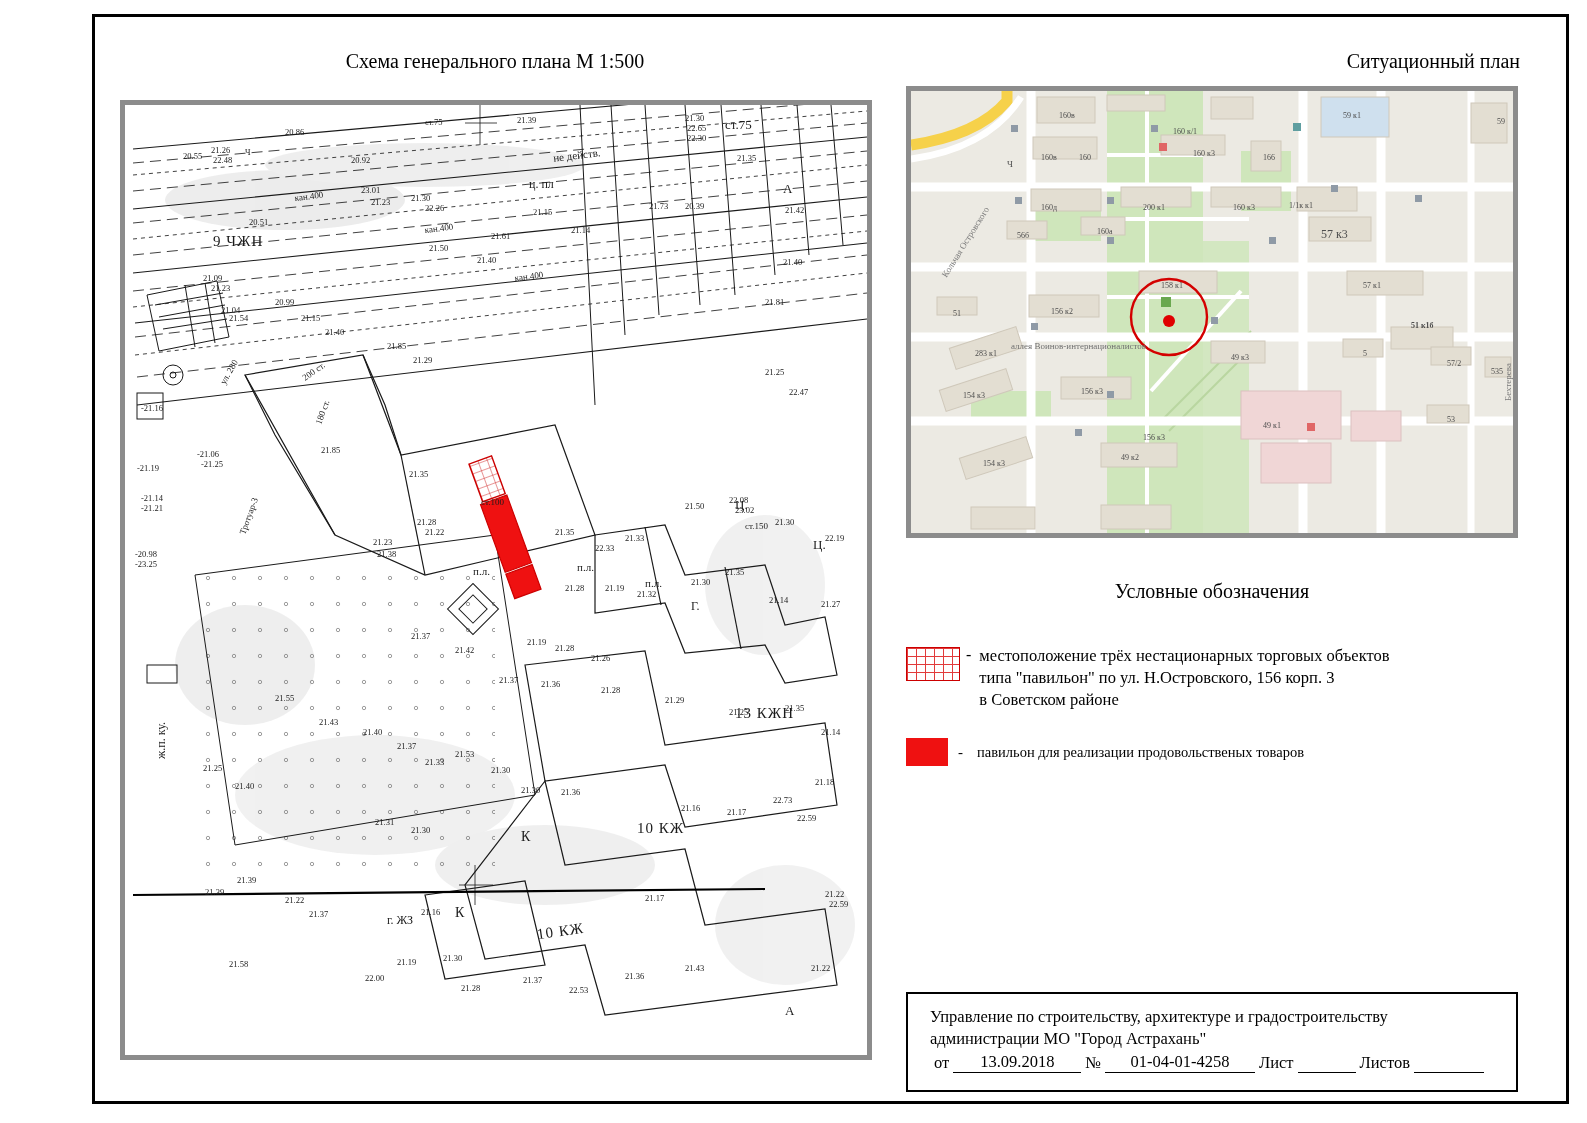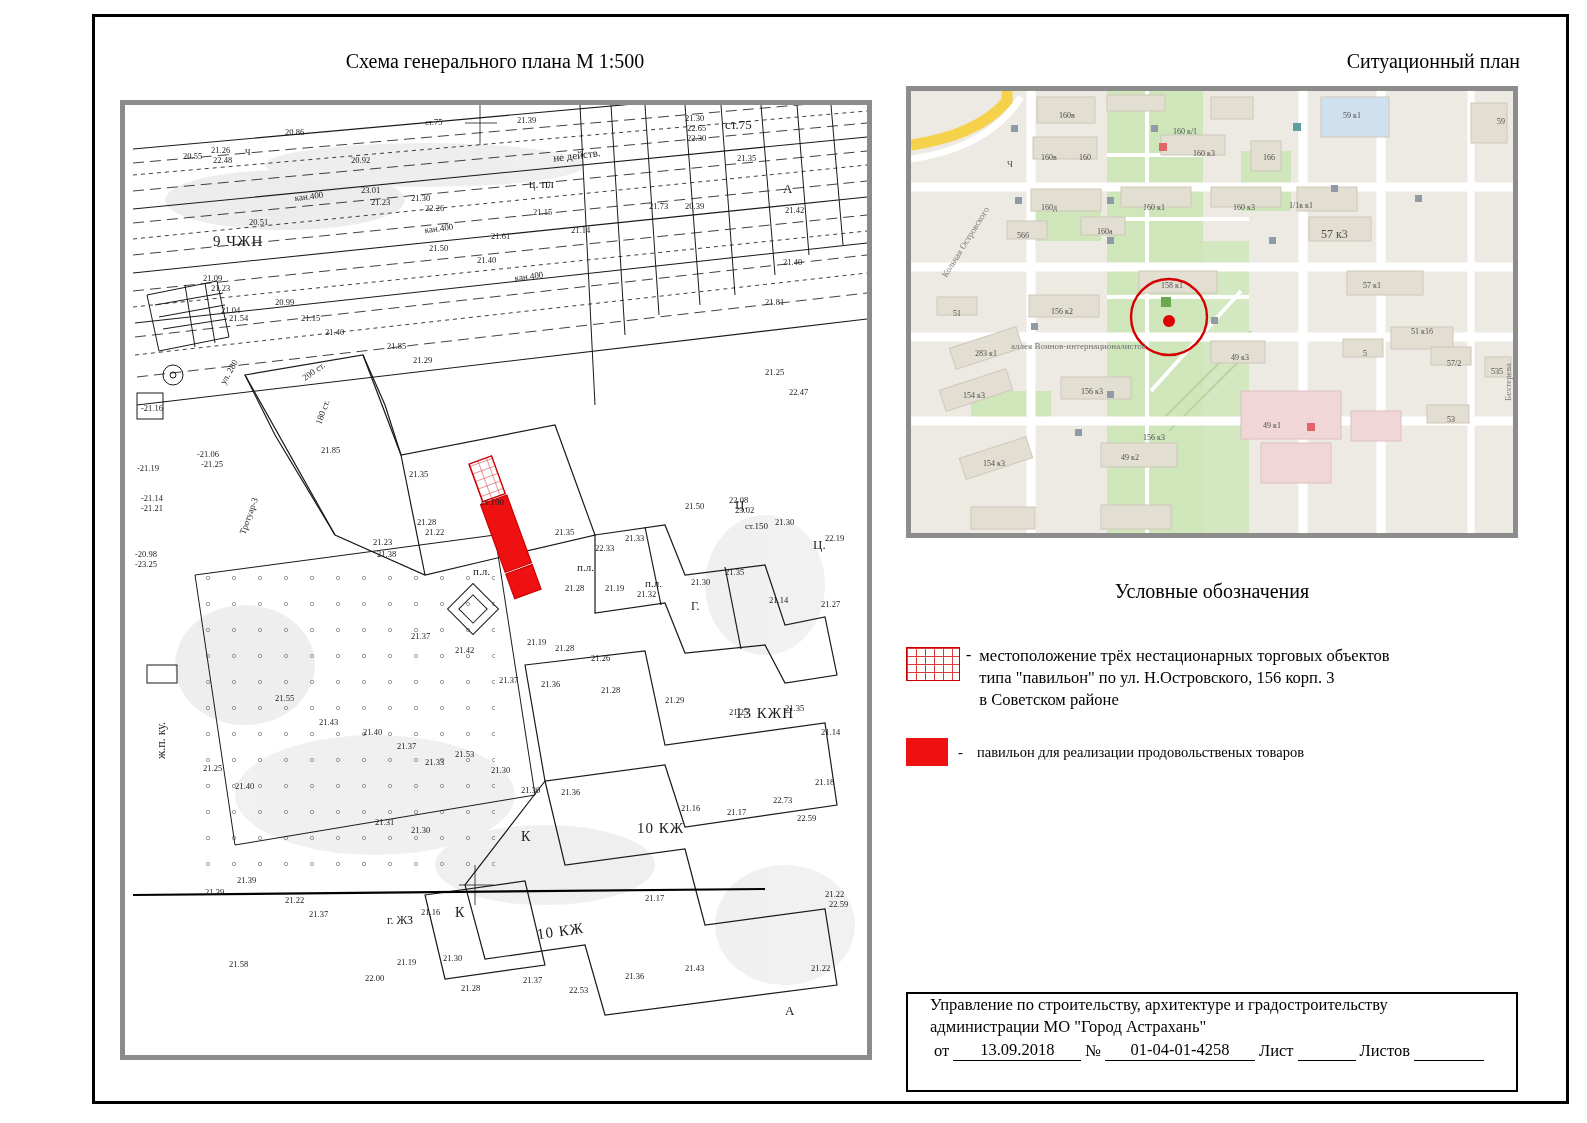--- a/index.html
+++ b/index.html
@@ -139,21 +139,21 @@
   }
 
   
   .stamp {
     position: absolute;
     left: 906px; top: 992px;
     width: 612px;
     height: 100px;
     border: 2px solid #000;
     box-sizing: border-box;
-    padding: 0 12px 0 22px;
+    padding: 12px 12px 0 22px;
   }
   .stamp-line {
     font-size: 16.5px;
     line-height: 22px;
     color: #000;
   }
   .stamp-bottom {
     display: flex;
     align-items: flex-end;
     font-size: 16.5px;
@@ -574,32 +574,32 @@
     <div class="pl-label" style="left:148px; top:20px;  font-size:8px; color:#4d4d4d;">160в</div>
     <div class="pl-label" style="left:262px; top:16px;  font-size:8px; color:#4d4d4d;margin-top:20px;">160 к/1</div>
     <div class="pl-label" style="left:432px; top:20px;  font-size:8px; color:#4d4d4d;">59 к1</div>
     <div class="pl-label" style="left:586px; top:26px;  font-size:8px; color:#4d4d4d;">59</div>
     <div class="pl-label" style="left:130px; top:62px;  font-size:8px; color:#4d4d4d;">160в</div>
     <div class="pl-label" style="left:168px; top:62px;  font-size:8px; color:#4d4d4d;">160</div>
     <div class="pl-label" style="left:282px; top:58px;  font-size:8px; color:#4d4d4d;">160 к3</div>
     <div class="pl-label" style="left:352px; top:62px;  font-size:8px; color:#4d4d4d;">166</div>
     <div class="pl-label" style="left:96px;  top:68px;  font-size:9px; color:#4d4d4d;">Ч</div>
     <div class="pl-label" style="left:130px; top:112px; font-size:8px; color:#4d4d4d;">160д</div>
-    <div class="pl-label" style="left:232px; top:112px; font-size:8px; color:#4d4d4d;">160 к1</div>
+    <div class="pl-label" style="left:232px; top:112px; font-size:8px; color:#4d4d4d;">200 к1</div>
     <div class="pl-label" style="left:322px; top:112px; font-size:8px; color:#4d4d4d;">160 к3</div>
     <div class="pl-label" style="left:378px; top:110px; font-size:8px; color:#4d4d4d;">1/1к к1</div>
     <div class="pl-label" style="left:106px; top:140px; font-size:8px; color:#4d4d4d;">56б</div>
     <div class="pl-label" style="left:186px; top:136px; font-size:8px; color:#4d4d4d;">160а</div>
     <div class="pl-label" style="left:410px; top:136px; font-size:12px; color:#4d4d4d;">57 к3</div>
     <div class="pl-label" style="left:250px; top:190px; font-size:8px; color:#4d4d4d;">158 к1</div>
     <div class="pl-label" style="left:452px; top:190px; font-size:8px; color:#4d4d4d;">57 к1</div>
     <div class="pl-label" style="left:42px;  top:218px; font-size:8px; color:#4d4d4d;">51</div>
     <div class="pl-label" style="left:140px; top:216px; font-size:8px; color:#4d4d4d;">156 к2</div>
     <div class="pl-label" style="left:64px;  top:258px; font-size:8px; color:#4d4d4d;">283 к1</div>
-    <div class="pl-label" style="left:500px; top:236px; font-size:8px; color:#4d4d4d;">51 к1б</div>
+    <div class="pl-label" style="left:500px; top:230px; font-size:8px; color:#4d4d4d;font-weight:bold;">51 к1б</div>
     <div class="pl-label" style="left:320px; top:262px; font-size:8px; color:#4d4d4d;">49 к3</div>
     <div class="pl-label" style="left:452px; top:258px; font-size:8px; color:#4d4d4d;">5</div>
     <div class="pl-label" style="left:536px; top:268px; font-size:8px; color:#4d4d4d;">57/2</div>
     <div class="pl-label" style="left:580px; top:276px; font-size:8px; color:#4d4d4d;">535</div>
     <div class="pl-label" style="left:52px;  top:300px; font-size:8px; color:#4d4d4d;">154 к3</div>
     <div class="pl-label" style="left:170px; top:296px; font-size:8px; color:#4d4d4d;">156 к3</div>
     <div class="pl-label" style="left:352px; top:330px; font-size:8px; color:#4d4d4d;text-align:center;">49 к1</div>
     <div class="pl-label" style="left:536px; top:324px; font-size:8px; color:#4d4d4d;">53</div>
     <div class="pl-label" style="left:72px;  top:368px; font-size:8px; color:#4d4d4d;">154 к3</div>
     <div class="pl-label" style="left:210px; top:362px; font-size:8px; color:#4d4d4d;">49 к2</div>

